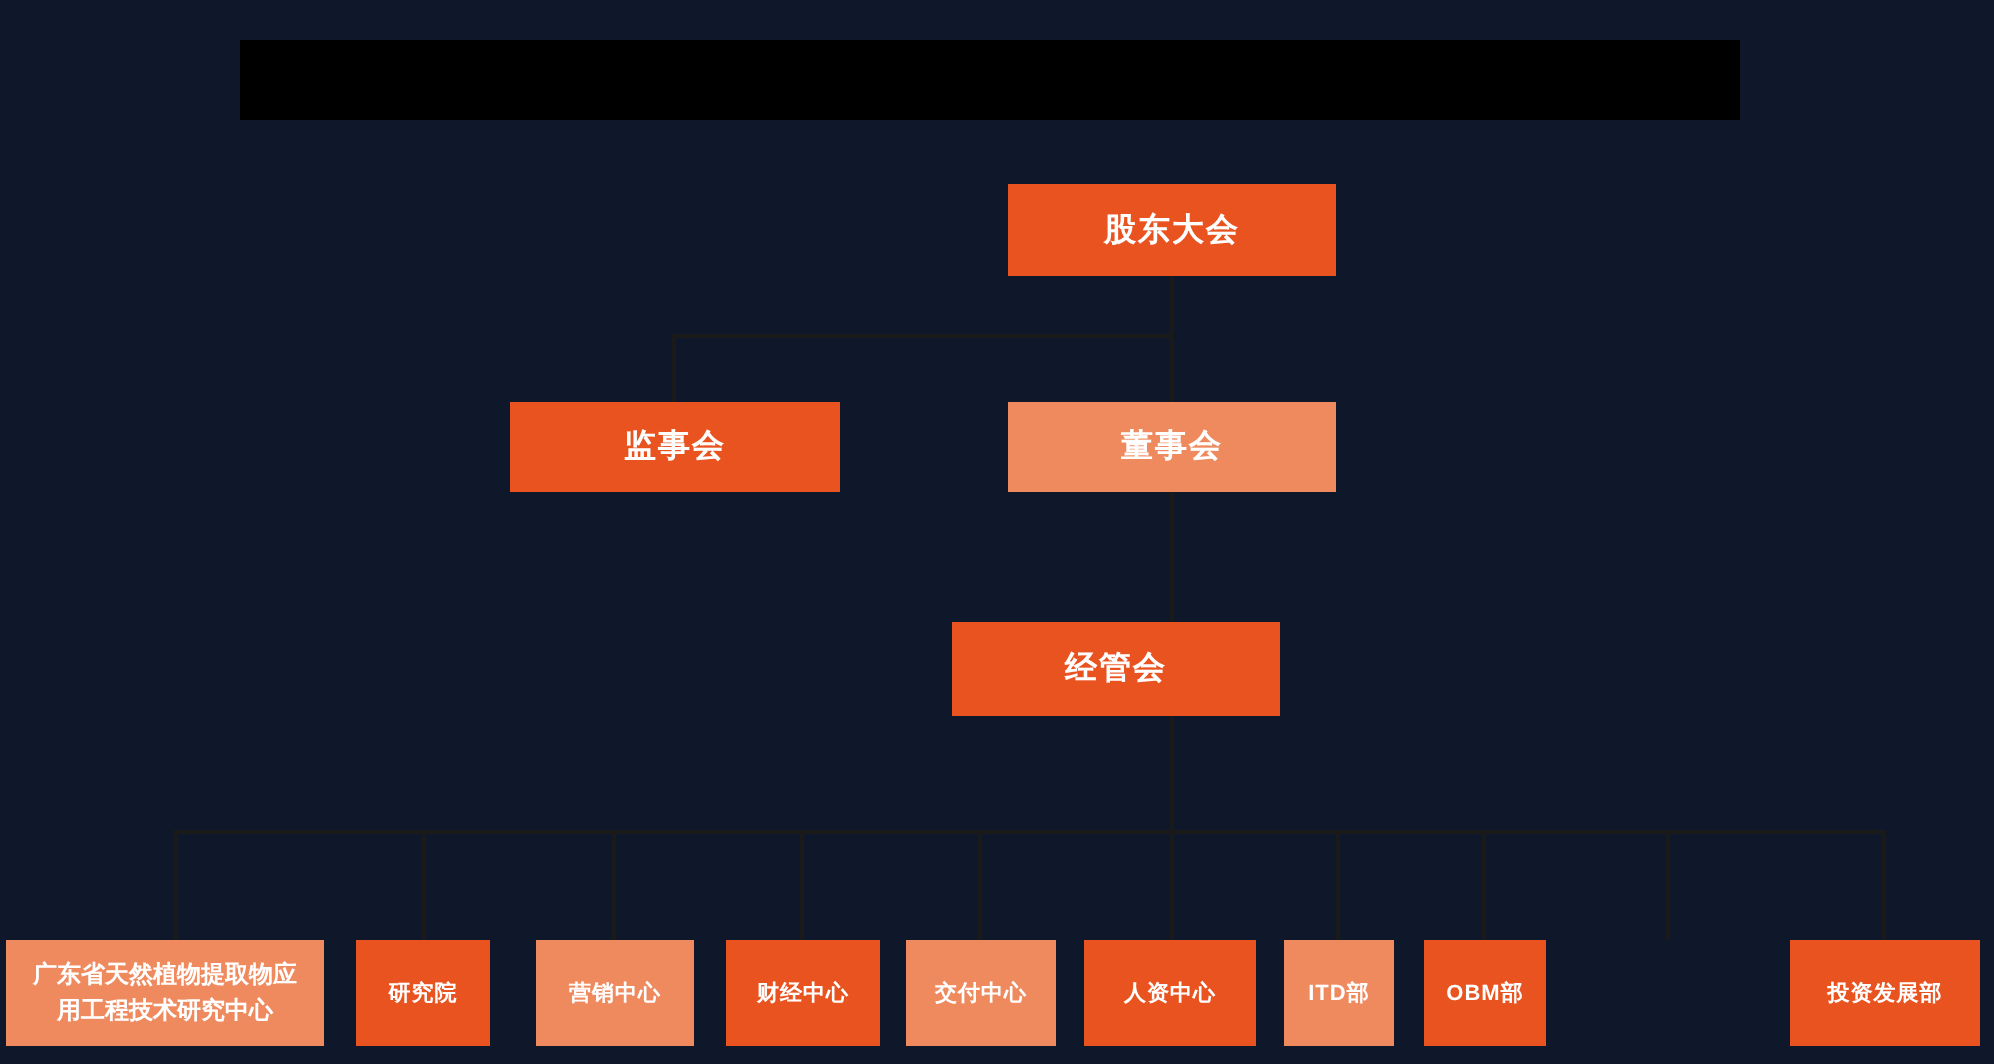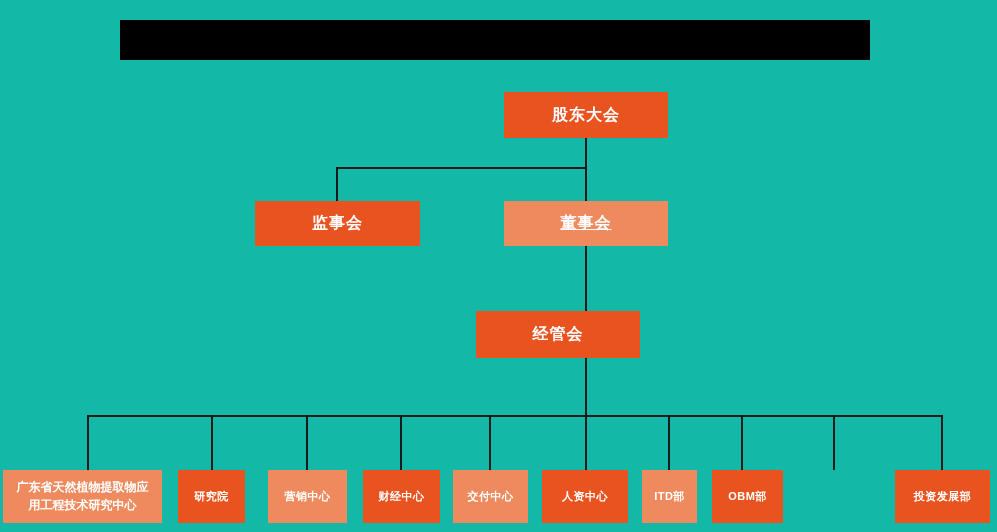--- a/index.html
+++ b/index.html
@@ -2,21 +2,21 @@
 <html><head>
 <meta charset="utf-8">
 <style>
   * { margin: 0; padding: 0; box-sizing: border-box; }
   html, body { background: #ffffff; }
   body { font-family: "Liberation Sans", "DejaVu Sans", sans-serif; }
   .canvas {
     position: relative;
     width: 997px;
     height: 532px;
-    background: #14b8a6;
+    background: #0f172a;
     overflow: hidden;
   }
   .redacted-bar {
     position: absolute;
     left: 120px; top: 20px;
     width: 750px; height: 40px;
     background: #000000;
   }
   .node {
     position: absolute;
@@ -63,21 +63,21 @@
   <div class="line v" style="left:833px; top:415px; height:55px;"></div>
   <div class="line v" style="left:941px; top:415px; height:55px;"></div>
 
   <div class="node dark" style="left:504px; top:92px; width:164px; height:46px;">
     <span>股东大会</span>
   </div>
 
   <div class="node dark" style="left:255px; top:201px; width:165px; height:45px;">
     <span>监事会</span>
   </div>
-  <div class="node light" style="left:504px; top:201px; width:164px; height:45px;text-decoration:underline;">
+  <div class="node light" style="left:504px; top:201px; width:164px; height:45px;">
     <span>董事会</span>
   </div>
 
   <div class="node dark" style="left:476px; top:311px; width:164px; height:47px;">
     <span>经管会</span>
   </div>
 
   <div class="node light xs" style="left:3px; top:470px; width:159px; height:53px;">
     <div>
       <div>广东省天然植物提取物应</div>
@@ -95,20 +95,20 @@
   </div>
   <div class="node light sm" style="left:453px; top:470px; width:75px; height:53px;">
     <span>交付中心</span>
   </div>
   <div class="node dark sm" style="left:542px; top:470px; width:86px; height:53px;">
     <span>人资中心</span>
   </div>
   <div class="node light sm" style="left:642px; top:470px; width:55px; height:53px;">
     <span>ITD部</span>
   </div>
-  <div class="node dark sm" style="left:712px; top:470px; width:71px; height:53px;">
+  <div class="node dark sm" style="left:712px; top:470px; width:61px; height:53px;">
     <span>OBM部</span>
   </div>
   <div class="node dark sm" style="left:895px; top:470px; width:95px; height:53px;">
     <span>投资发展部</span>
   </div>
 
 </div>
 
 </body></html>

